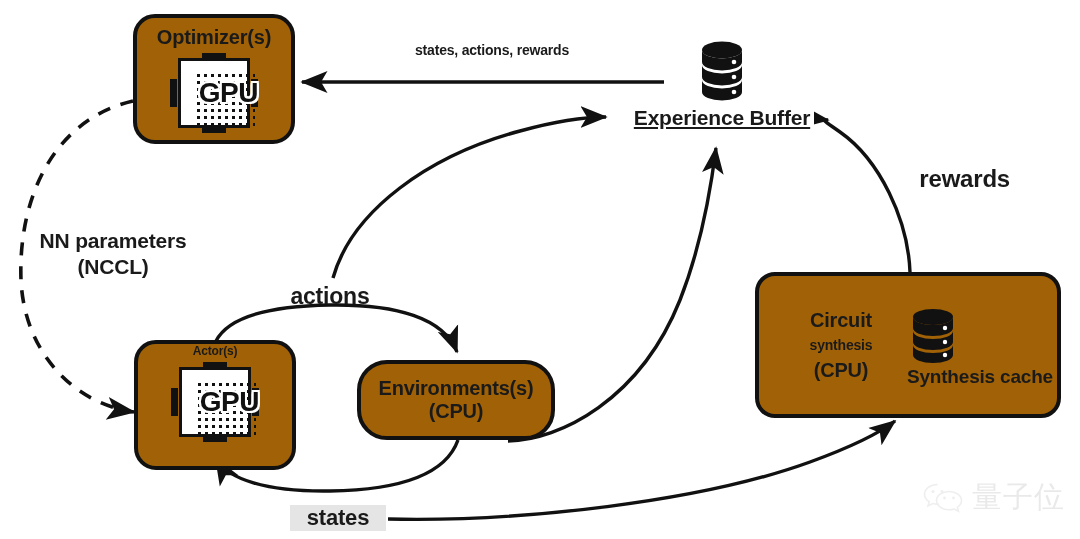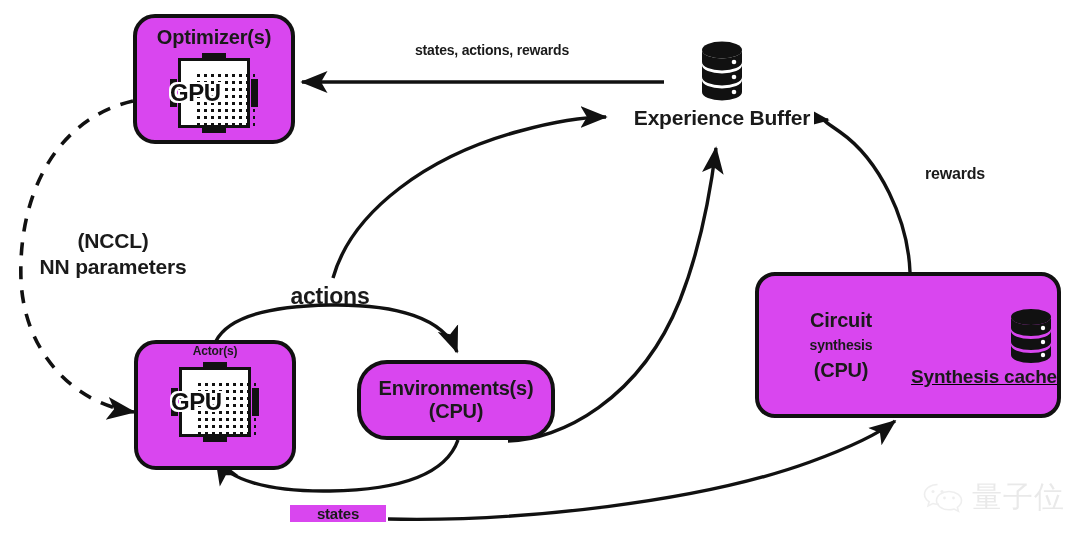--- a/index.html
+++ b/index.html
@@ -20,21 +20,21 @@
   #edges {
     position: absolute;
     left: 0;
     top: 0;
     width: 1080px;
     height: 539px;
   }
   .node {
     position: absolute;
     box-sizing: border-box;
-    background: #d946ef;
+    background: #a16207;
     border: 4px solid #111111;
     border-radius: 22px;
     z-index: 3;
   }
   .node-title {
     text-align: center;
     font-weight: bold;
     color: #1a1a1a;
     letter-spacing: -0.2px;
   }
@@ -74,22 +74,22 @@
       radial-gradient(#111111 38%, transparent 40%);
     background-size: 7px 7px;
     background-position: 0 0;
   }
   .gpu-text {
     position: absolute;
     left: 0;
     top: 50%;
     width: 88px;
     transform: translateY(-50%);
-    text-align: left;
-    font-size: 24px;
+    text-align: right;
+    font-size: 28px;
     font-weight: bold;
     color: #111111;
     letter-spacing: -0.5px;
     text-shadow:
       1px 0 0 #fff, -1px 0 0 #fff, 0 1px 0 #fff, 0 -1px 0 #fff,
       2px 0 0 #fff, -2px 0 0 #fff, 0 2px 0 #fff, 0 -2px 0 #fff,
       2px 2px 0 #fff, -2px -2px 0 #fff, 2px -2px 0 #fff, -2px 2px 0 #fff;
   }
   .pin {
     position: absolute;
@@ -199,21 +199,21 @@
     <div class="node-title" style="font-size:20px; line-height:23px;">(CPU)</div>
   </div>
 
   <div class="node" style="left:755px; top:272px; width:306px; height:146px; border-radius:20px;
               display:flex; align-items:center; justify-content:flex-start;padding-left:10px;">
     <div style="width:132px; text-align:center; margin-left:6px;">
       <div class="node-title" style="font-size:20px; line-height:25px;">Circuit</div>
       <div class="node-title" style="font-size:14px; line-height:25px;">synthesis</div>
       <div class="node-title" style="font-size:20px; line-height:25px;">(CPU)</div>
     </div>
-    <div style="flex:1; display:flex; flex-direction:column; align-items:flex-end; margin-top:6px;text-decoration:underline;">
+    <div style="flex:1; display:flex; flex-direction:column; align-items:flex-start; margin-top:6px;">
       <svg class="db-icon" width="52" height="56" viewBox="0 0 52 56" xmlns="http://www.w3.org/2000/svg" style="margin-bottom:2px;">
         <g fill="#111111">
           <ellipse cx="26" cy="9" rx="20" ry="8"></ellipse>
           <path d="M6,9 L6,20 A20,8 0 0 0 46,20 L46,9 A20,8 0 0 1 6,9 Z"></path>
           <path d="M6,23 L6,34 A20,8 0 0 0 46,34 L46,23 A20,8 0 0 1 6,23 Z"></path>
           <path d="M6,37 L6,47 A20,8 0 0 0 46,47 L46,37 A20,8 0 0 1 6,37 Z"></path>
         </g>
         <g fill="#ffffff">
           <circle cx="38" cy="20" r="2.2"></circle>
           <circle cx="38" cy="34" r="2.2"></circle>
@@ -232,35 +232,35 @@
         <path d="M6,10 L6,22 A20,8.5 0 0 0 46,22 L46,10 A20,8.5 0 0 1 6,10 Z"></path>
         <path d="M6,25 L6,37 A20,8.5 0 0 0 46,37 L46,25 A20,8.5 0 0 1 6,25 Z"></path>
         <path d="M6,40 L6,52 A20,8.5 0 0 0 46,52 L46,40 A20,8.5 0 0 1 6,40 Z"></path>
       </g>
       <g fill="#ffffff">
         <circle cx="38" cy="22" r="2.3"></circle>
         <circle cx="38" cy="37" r="2.3"></circle>
         <circle cx="38" cy="52" r="2.3"></circle>
       </g>
     </svg>
-    <div class="node-title" style="font-size:21px; margin-top:2px; background:#ffffff; padding:0 4px;">Experience Buffer</div>
+    <div class="node-title" style="font-size:21px; margin-top:2px; background:#ffffff; padding:0 4px;text-decoration:underline;">Experience Buffer</div>
   </div>
 
   <div class="edge-label" style="left:360px; top:42px; width:264px; font-size:14px;">states, actions, rewards</div>
 
   <div style="position:absolute; left:18px; top:228px; width:190px; text-align:center; z-index:4;">
+    <div class="edge-label" style="position:static; font-size:21px; line-height:26px;">NN parameters</div>
     <div class="edge-label" style="position:static; font-size:21px; line-height:26px;">(NCCL)</div>
-    <div class="edge-label" style="position:static; font-size:21px; line-height:26px;">NN parameters</div>
   </div>
 
   <div class="edge-label" style="left:275px; top:283px; width:110px; font-size:23px;">actions</div>
 
-  <div class="edge-label" style="left:290px; top:505px; width:96px; font-size:15px; background:#d946ef;">states</div>
-
-  <div class="edge-label" style="left:900px; top:165px; width:110px; font-size:16px;">rewards</div>
+  <div class="edge-label" style="left:290px; top:505px; width:96px; font-size:22px; background:#e5e5e5;">states</div>
+
+  <div class="edge-label" style="left:900px; top:165px; width:110px; font-size:24px;text-align:right;">rewards</div>
 
   <div id="watermark" style="left:922px; top:477px;">
     <svg width="42" height="34" viewBox="0 0 42 34" xmlns="http://www.w3.org/2000/svg">
       <g fill="none" stroke="#c9c9c9" stroke-width="1.6">
         <path d="M15.5,3.5 C8.2,3.5 2.5,8 2.5,13.3 C2.5,16.3 4.3,19 7.2,20.8 L6,25 L10.8,22.6
                  C12.2,23 13.8,23.2 15.5,23.2 C16,23.2 16.5,23.2 17,23.1"></path>
         <path d="M27,10.5 C34,10.5 39.5,14.6 39.5,19.6 C39.5,22.3 37.9,24.7 35.4,26.3
                  L36.4,30.2 L32.2,28 C30.6,28.5 28.9,28.8 27,28.8 C20,28.8 14.5,24.7 14.5,19.6
                  C14.5,14.6 20,10.5 27,10.5 Z"></path>
       </g>

